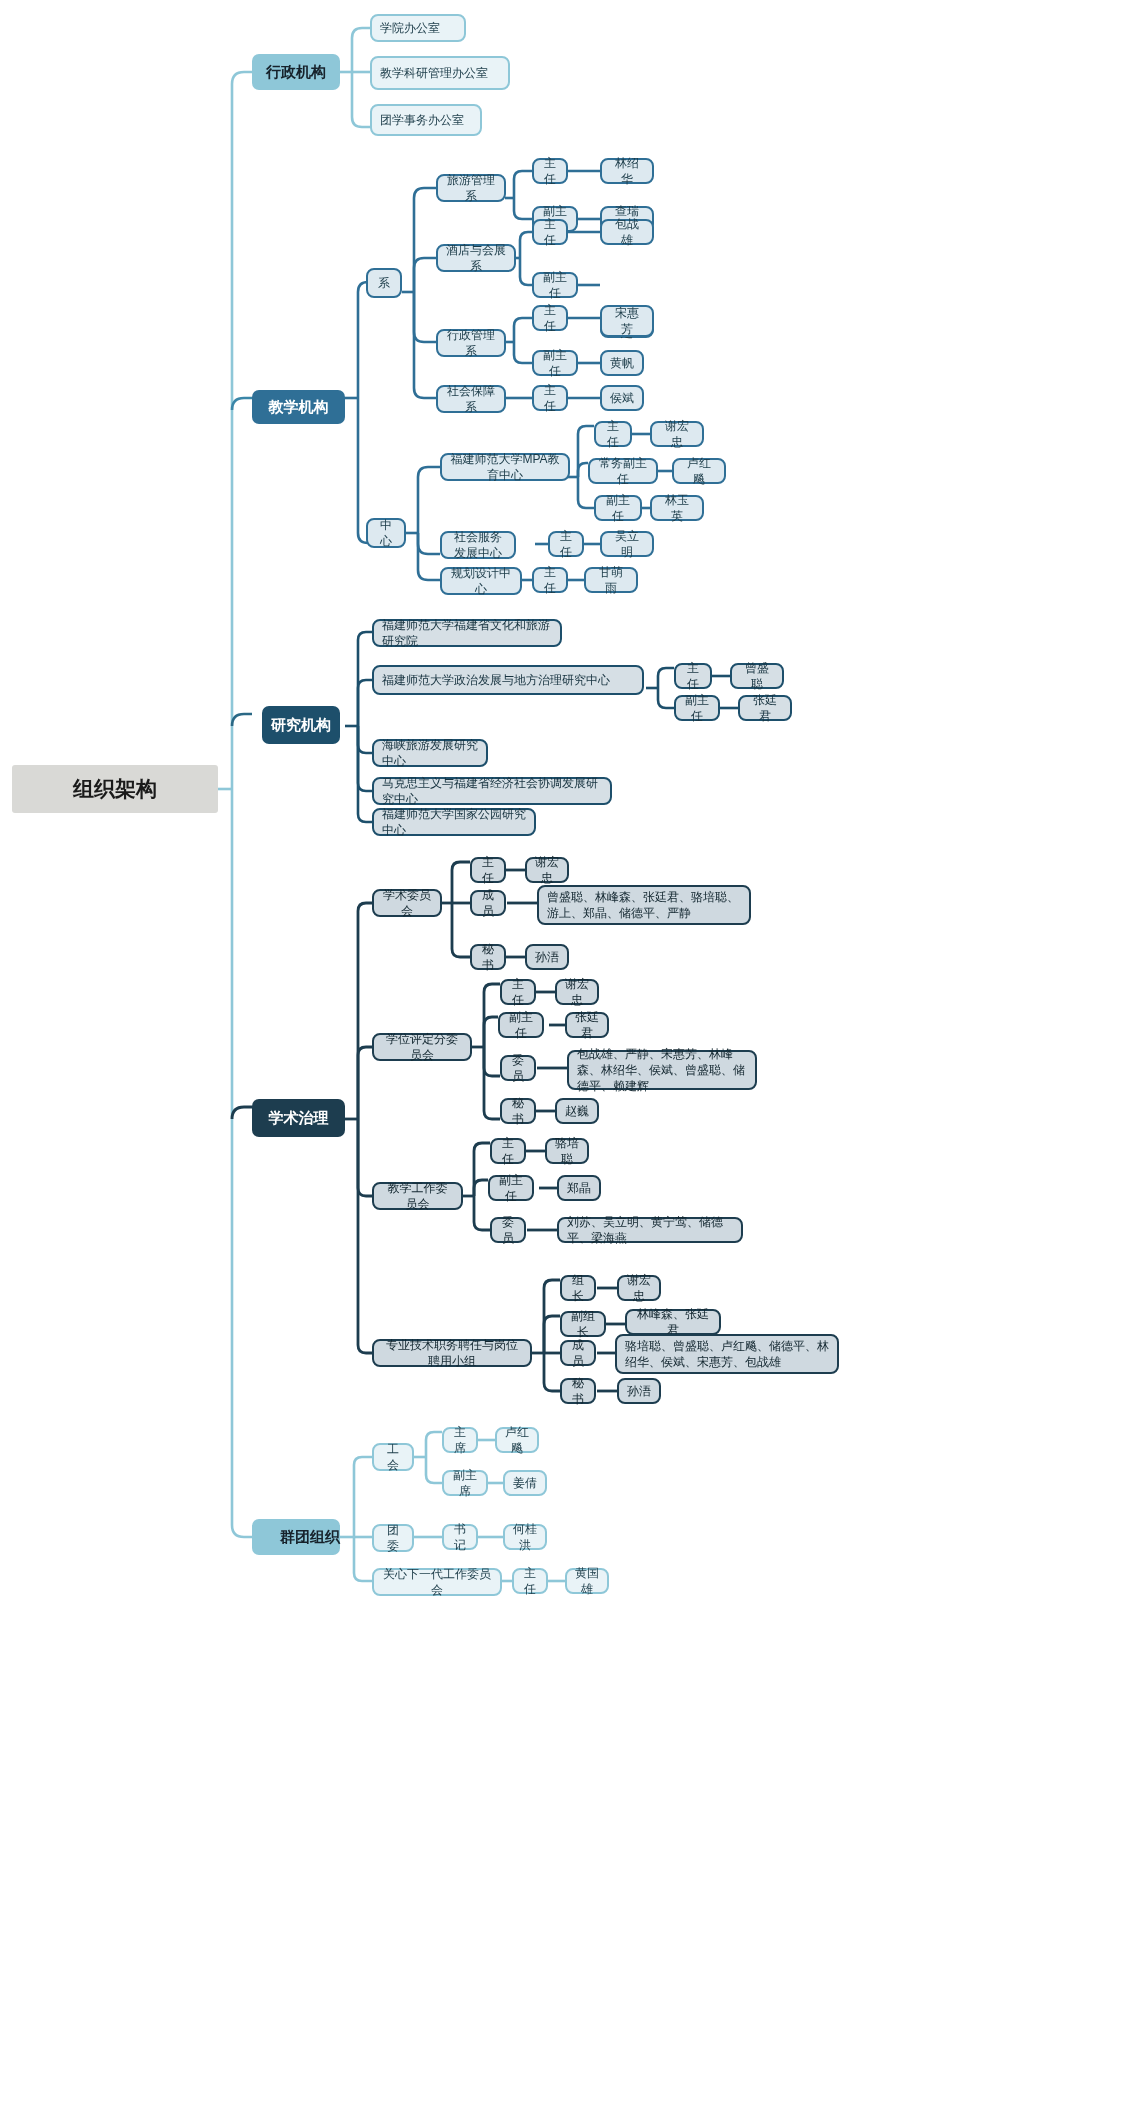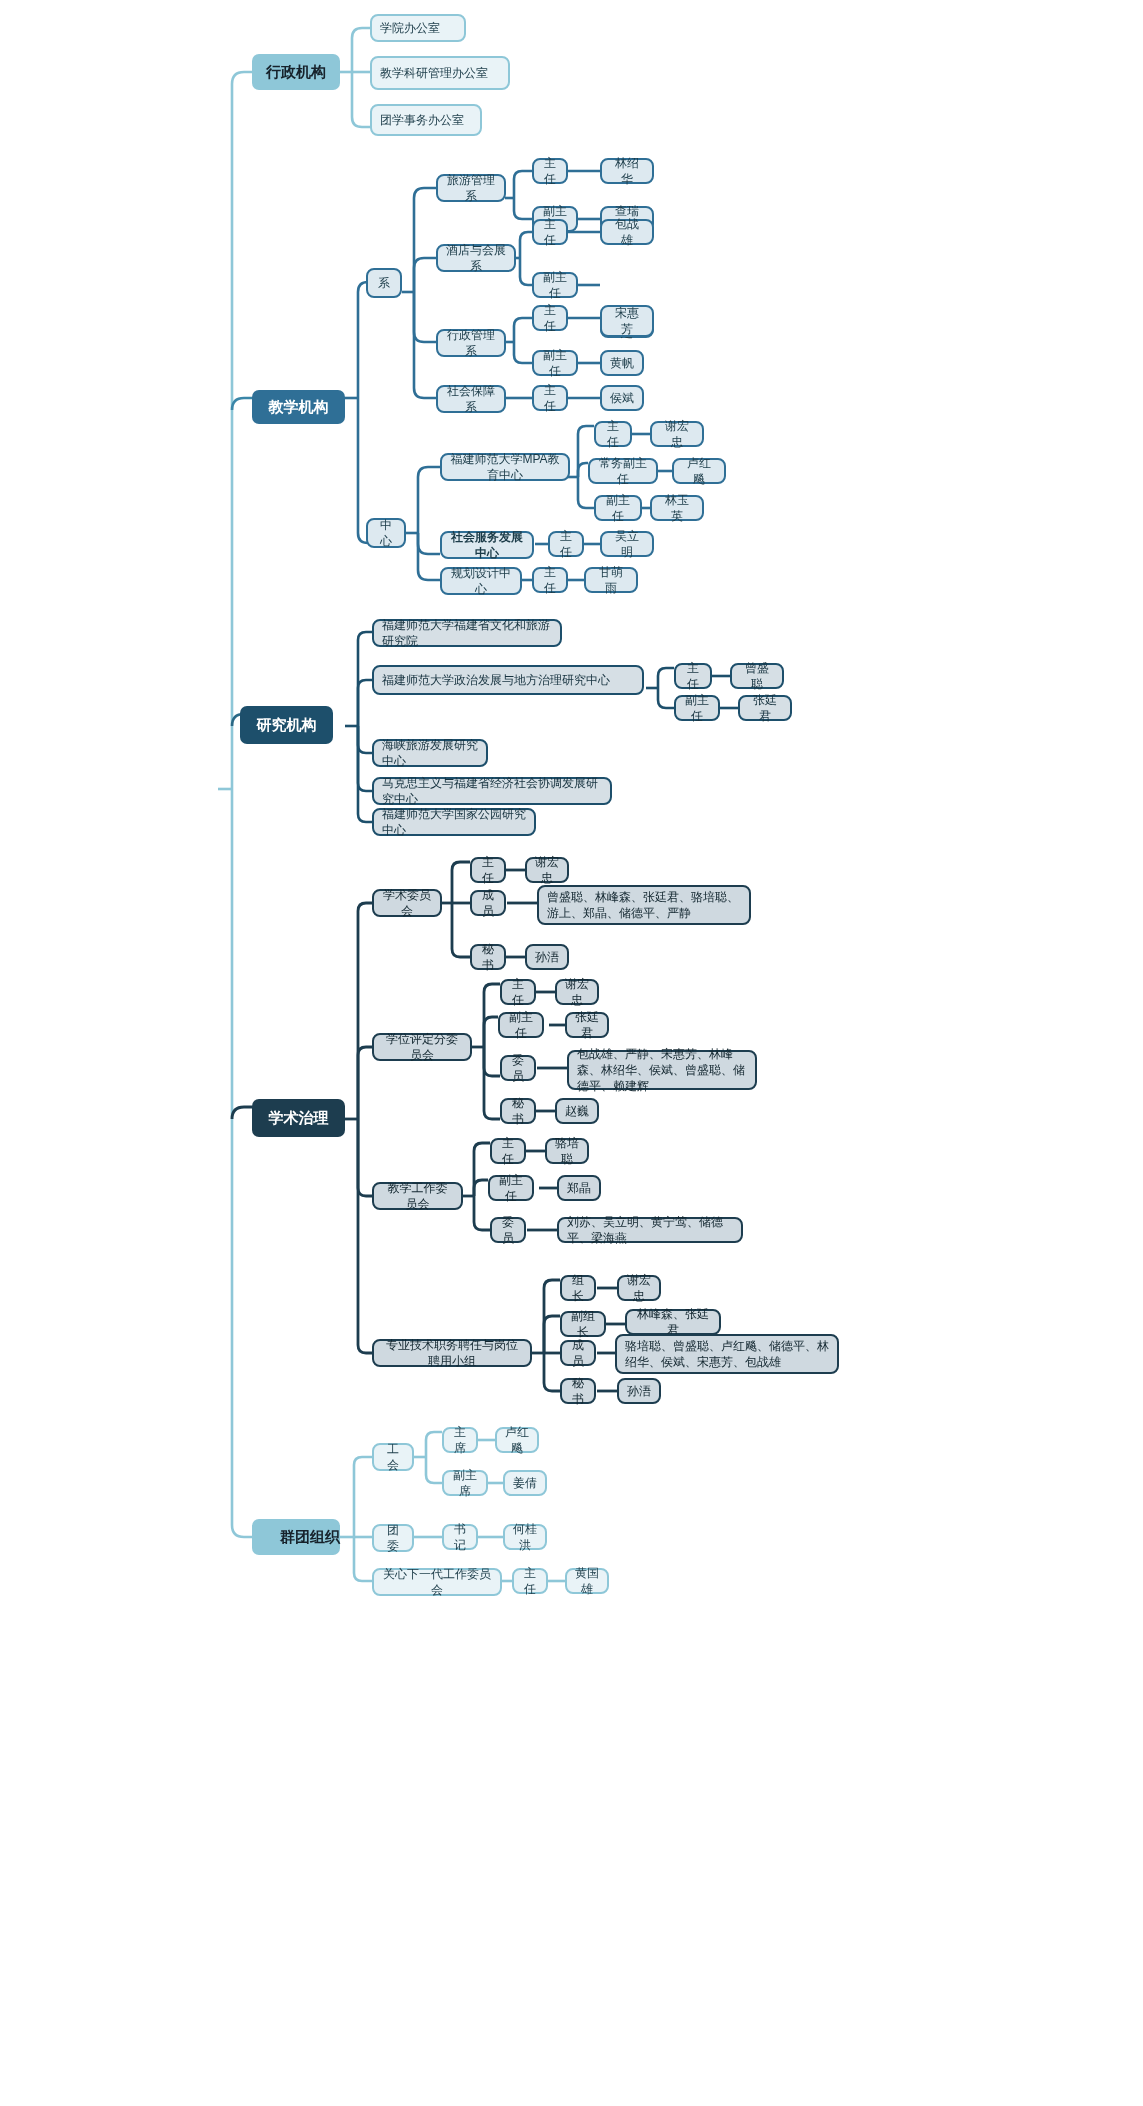--- a/index.html
+++ b/index.html
@@ -217,20 +217,23 @@
 
       <path d="M414 1537 L426 1537"></path>
       <path d="M426 1537 L442 1537"></path>
       <path d="M477 1537 L503 1537"></path>
 
       <path d="M502 1581 L512 1581"></path>
       <path d="M547 1581 L565 1581"></path>
     </g>
   </svg>
 
+  <div class="node n-root" style="left:12px; top:765px; width:206px; height:48px;">
+    <span>组织架构</span>
+  </div>
 
   <div class="node n-b1" style="left:252px; top:54px; width:88px; height:36px;">
     <span>行政机构</span>
   </div>
   <div class="node lf-light left" style="left:370px; top:14px; width:96px; height:28px;">
     <span>学院办公室</span>
   </div>
   <div class="node lf-light left" style="left:370px; top:56px; width:140px; height:34px;">
     <span>教学科研管理办公室</span>
   </div>
@@ -323,41 +326,41 @@
   <div class="node lf-mid center" style="left:672px; top:458px; width:54px; height:26px;">
     <span>卢红飚</span>
   </div>
   <div class="node lf-mid center" style="left:594px; top:495px; width:48px; height:26px;">
     <span>副主任</span>
   </div>
   <div class="node lf-mid center" style="left:650px; top:495px; width:54px; height:26px;">
     <span>林玉英</span>
   </div>
 
-  <div class="node lf-mid center" style="left:440px; top:531px; width:94px; height:28px;font-weight:bold;">
+  <div class="node lf-mid center" style="left:440px; top:531px; width:76px; height:28px;">
     <span>社会服务发展中心</span>
   </div>
   <div class="node lf-mid center" style="left:548px; top:531px; width:36px; height:26px;">
     <span>主任</span>
   </div>
   <div class="node lf-mid center" style="left:600px; top:531px; width:54px; height:26px;">
     <span>吴立明</span>
   </div>
 
   <div class="node lf-mid center" style="left:440px; top:567px; width:82px; height:28px;">
     <span>规划设计中心</span>
   </div>
   <div class="node lf-mid center" style="left:532px; top:567px; width:36px; height:26px;">
     <span>主任</span>
   </div>
   <div class="node lf-mid center" style="left:584px; top:567px; width:54px; height:26px;">
     <span>甘萌雨</span>
   </div>
 
-  <div class="node n-b3" style="left:240px; top:706px; width:93px; height:38px;">
+  <div class="node n-b3" style="left:262px; top:706px; width:78px; height:38px;">
     <span>研究机构</span>
   </div>
 
   <div class="node lf-dark left" style="left:372px; top:619px; width:190px; height:28px;">
     <span>福建师范大学福建省文化和旅游研究院</span>
   </div>
   <div class="node lf-dark left" style="left:372px; top:665px; width:272px; height:30px;">
     <span>福建师范大学政治发展与地方治理研究中心</span>
   </div>
   <div class="node lf-dark center" style="left:674px; top:663px; width:38px; height:26px;">

